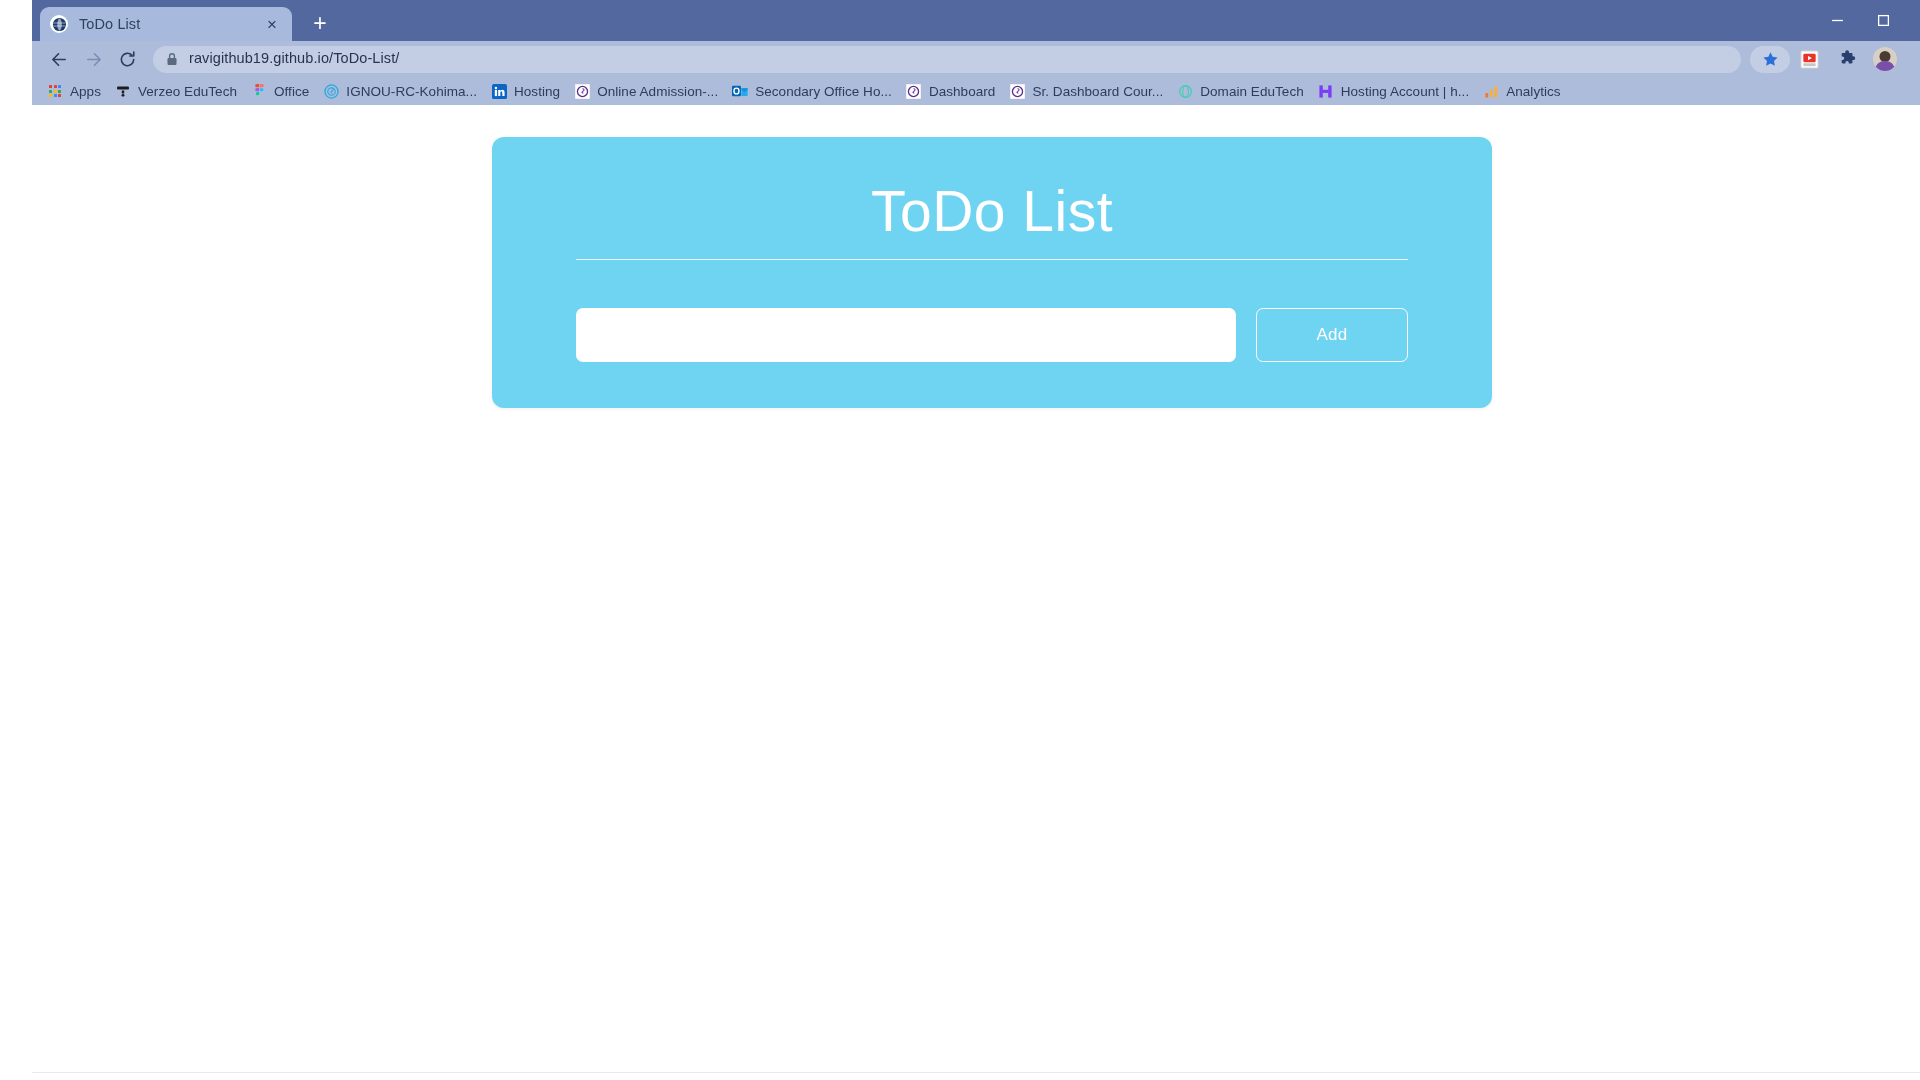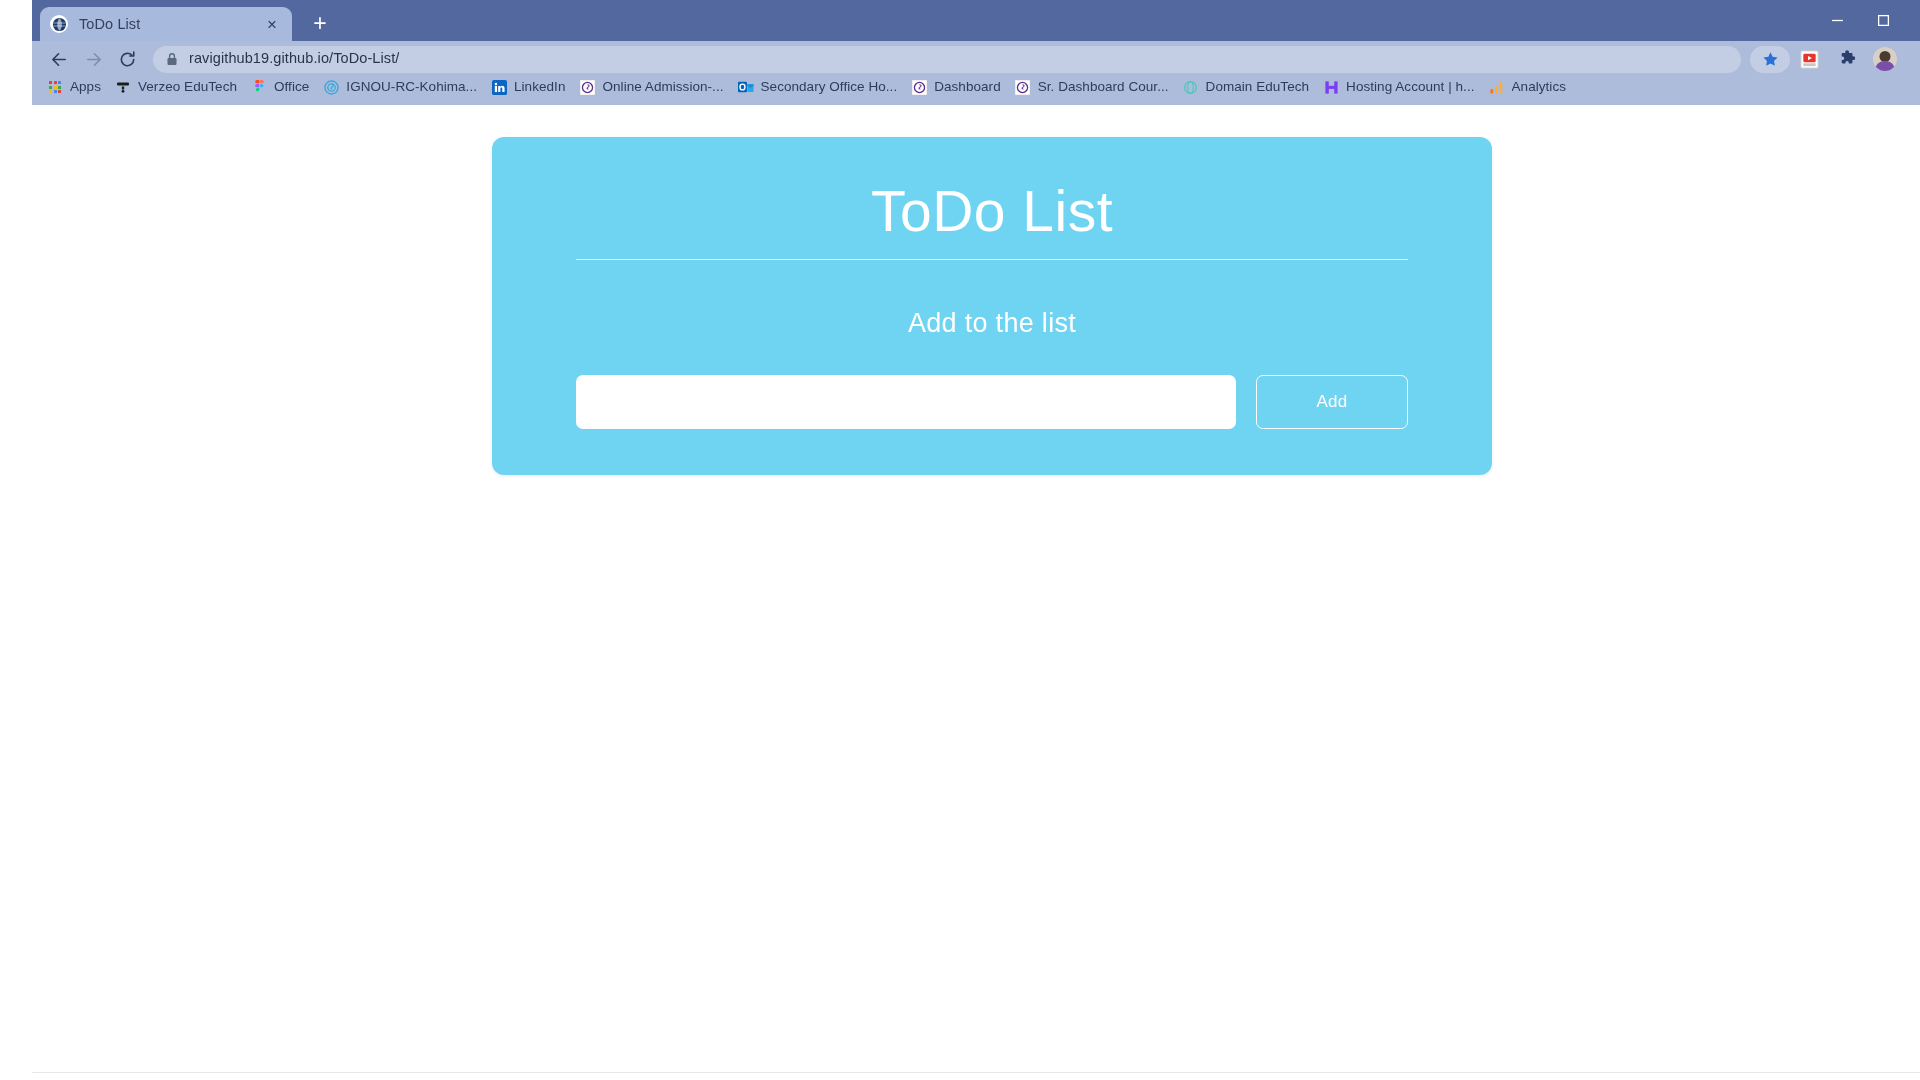--- a/index.html
+++ b/index.html
@@ -146,21 +146,21 @@
   
   .bookmarks {
     height: 28px;
     background: #adbcdb;
     display: flex; align-items: center;
     padding: 0 8px;
     position: relative;
     overflow: hidden;
   }
   .bm {
-    display: flex; 
+    display: flex; align-items: center;
     height: 24px;
     padding: 0 7px;
     flex: 0 0 auto;
     max-width: 220px;
   }
   .bm-icon {
     width: 16px; height: 16px;
     flex: 0 0 auto;
     margin-right: 7px;
     display: flex; align-items: center; justify-content: center;
@@ -422,21 +422,21 @@
 
     <div class="bm">
       <span class="bm-icon">
         <svg width="15" height="15" viewBox="0 0 16 16">
           <rect width="16" height="16" rx="2" fill="#0a66c2"></rect>
           <circle cx="4.2" cy="4.3" r="1.35" fill="#ffffff"></circle>
           <rect x="3" y="6.3" width="2.4" height="6.6" fill="#ffffff"></rect>
           <path d="M6.6 6.3h2.3v.9c.4-.7 1.2-1.1 2.1-1.1 1.6 0 2.4 1 2.4 2.9v3.9h-2.4V9.5c0-.9-.3-1.4-1-1.4-.8 0-1.1.5-1.1 1.4v3.4H6.6z" fill="#ffffff"></path>
         </svg>
       </span>
-      <span class="bm-label">LinkedIn</span>
+      <span class="bm-label">Hosting</span>
     </div>
 
     <div class="bm">
       <span class="bm-icon">
         <svg width="15" height="15" viewBox="0 0 16 16">
           <rect width="16" height="16" fill="#ffffff" stroke="#d8d8d8" stroke-width="0.8"></rect>
           <circle cx="8" cy="8" r="5.4" fill="none" stroke="#5b2d8f" stroke-width="1.4"></circle>
           <path d="M8 5c1.4 0 2 1 1.4 1.9-.6.8-1.9.8-1.9 1.8 0 .6.6 1 1.4.8" fill="none" stroke="#5b2d8f" stroke-width="1.1"></path>
         </svg>
       </span>
@@ -511,21 +511,20 @@
     </div>
 
     <div class="bm-overflow">»</div>
   </div>
 
   <div class="viewport">
 
     <div class="card">
       <div class="card-title">ToDo List</div>
       <div class="card-rule"></div>
-      <div class="card-subtitle">Add to the list</div>
 
       <div class="form-row">
         <input class="todo-input" type="text" placeholder="" style="">
         <button class="add-btn">Add</button>
       </div>
     </div>
 
     <div class="page-bottom-bar"></div>
   </div>
 

